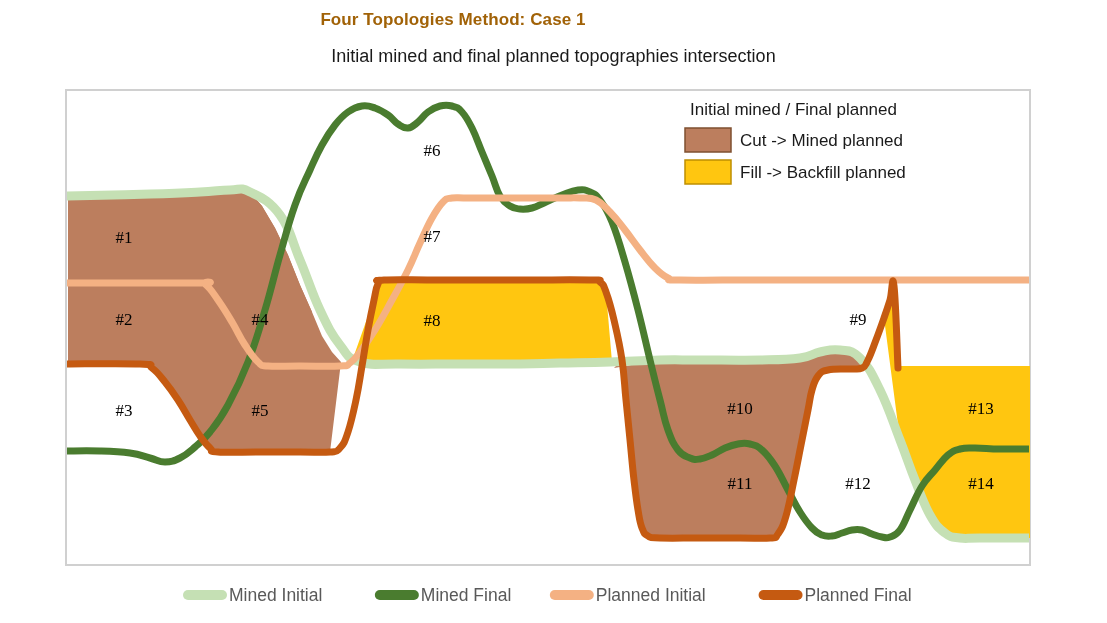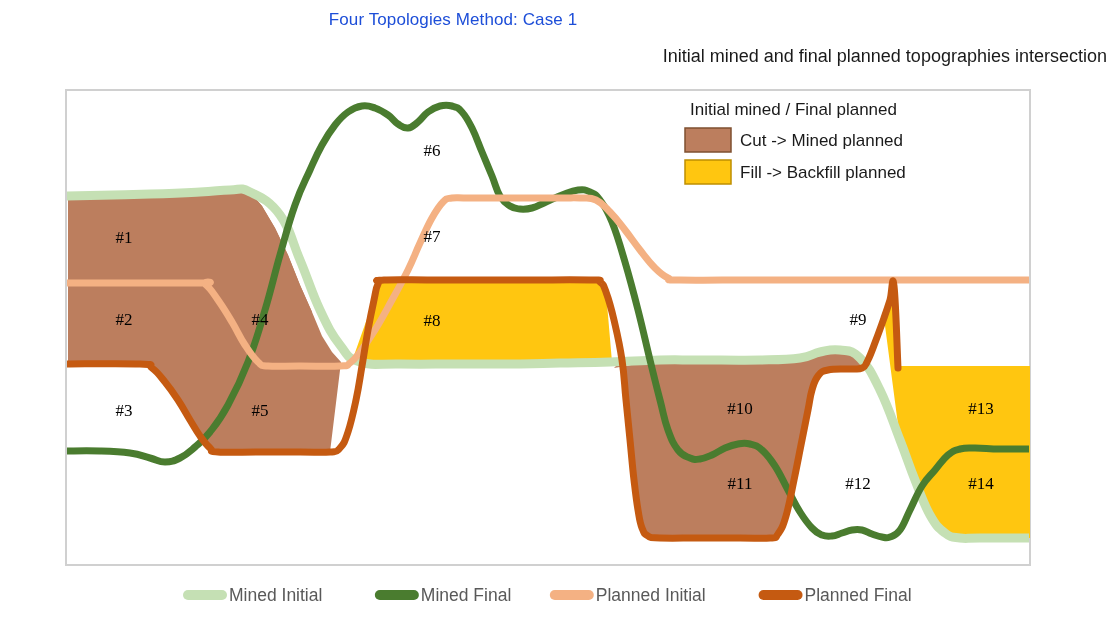--- a/index.html
+++ b/index.html
@@ -19,30 +19,30 @@
     width: 1107px;
     height: 623px;
   }
   .chart-title {
     position: absolute;
     top: 10px;
     left: 0;
     width: 906px;
     text-align: center;
     font-size: 17px;
-    font-weight: normal;
-    color: #1d4ed8;
+    font-weight: bold;
+    color: #a16207;
     letter-spacing: 0.1px;
   }
   .chart-subtitle {
     position: absolute;
     top: 46px;
     left: 0;
     width: 1107px;
-    text-align: right;
+    text-align: center;
     font-size: 18px;
     font-weight: normal;
     color: #1a1a1a;
   }
   svg.plot {
     position: absolute;
     left: 0;
     top: 0;
     width: 1107px;
     height: 623px;

